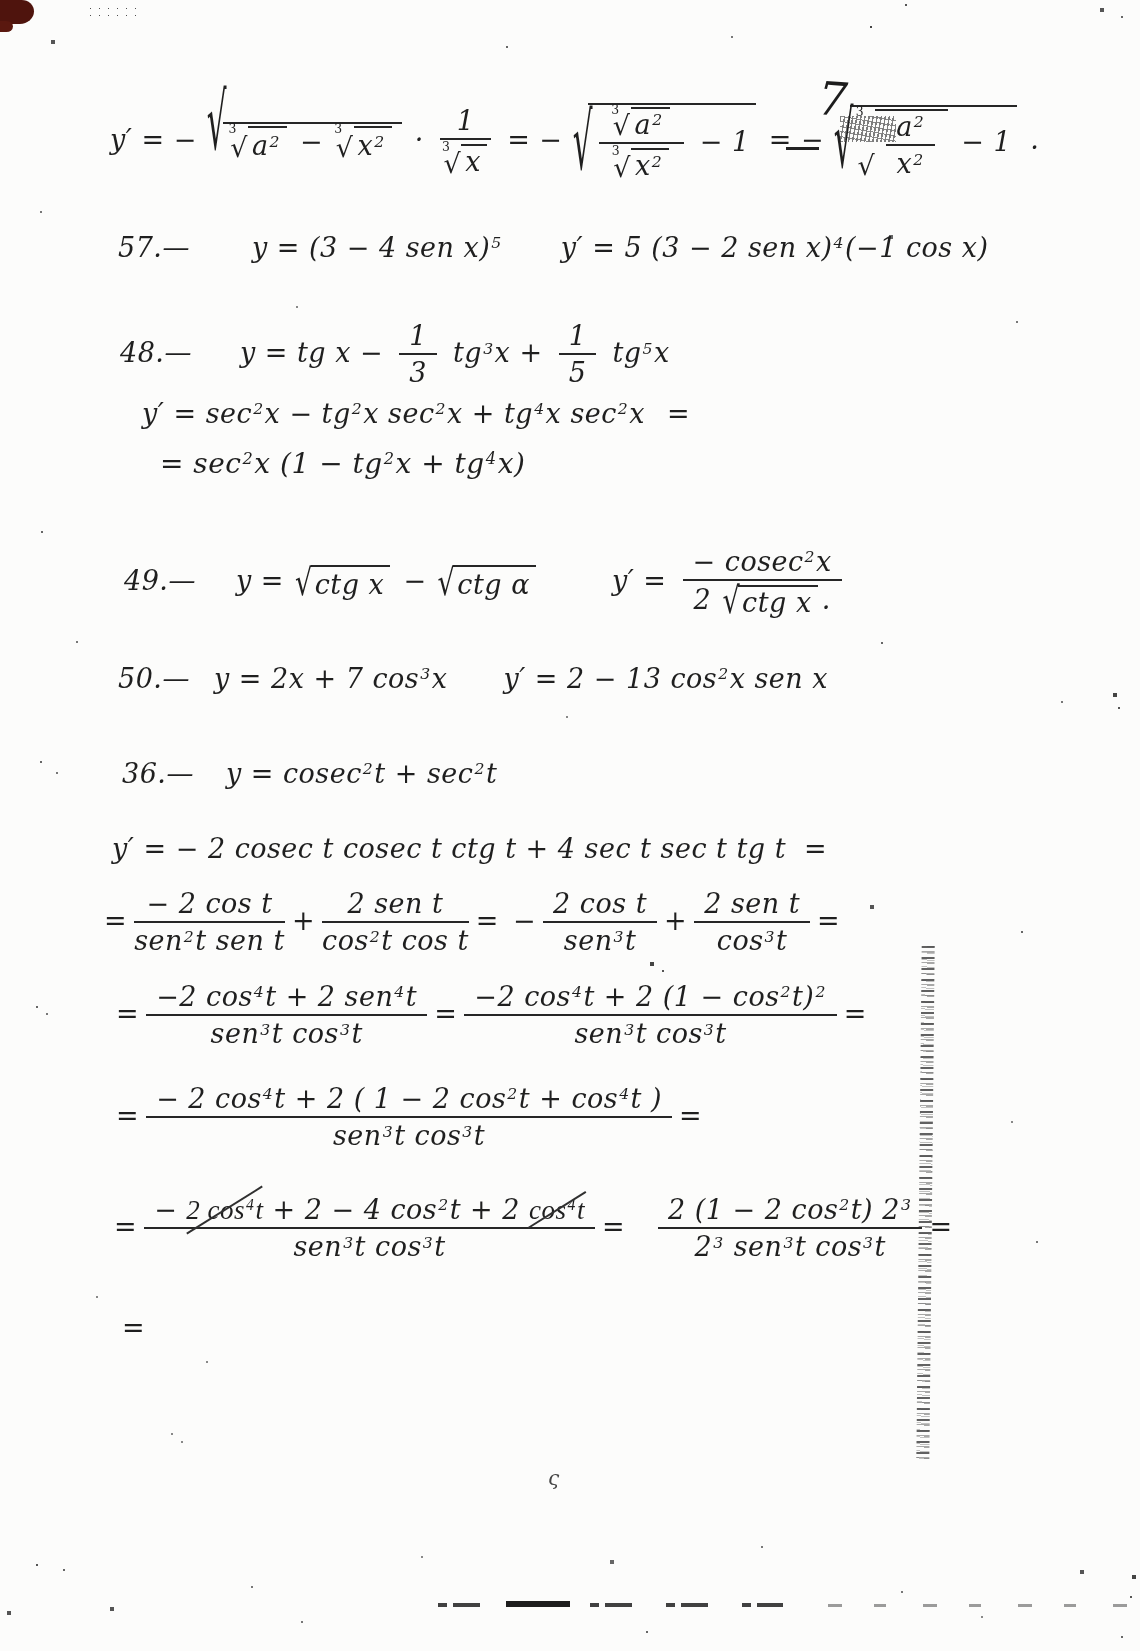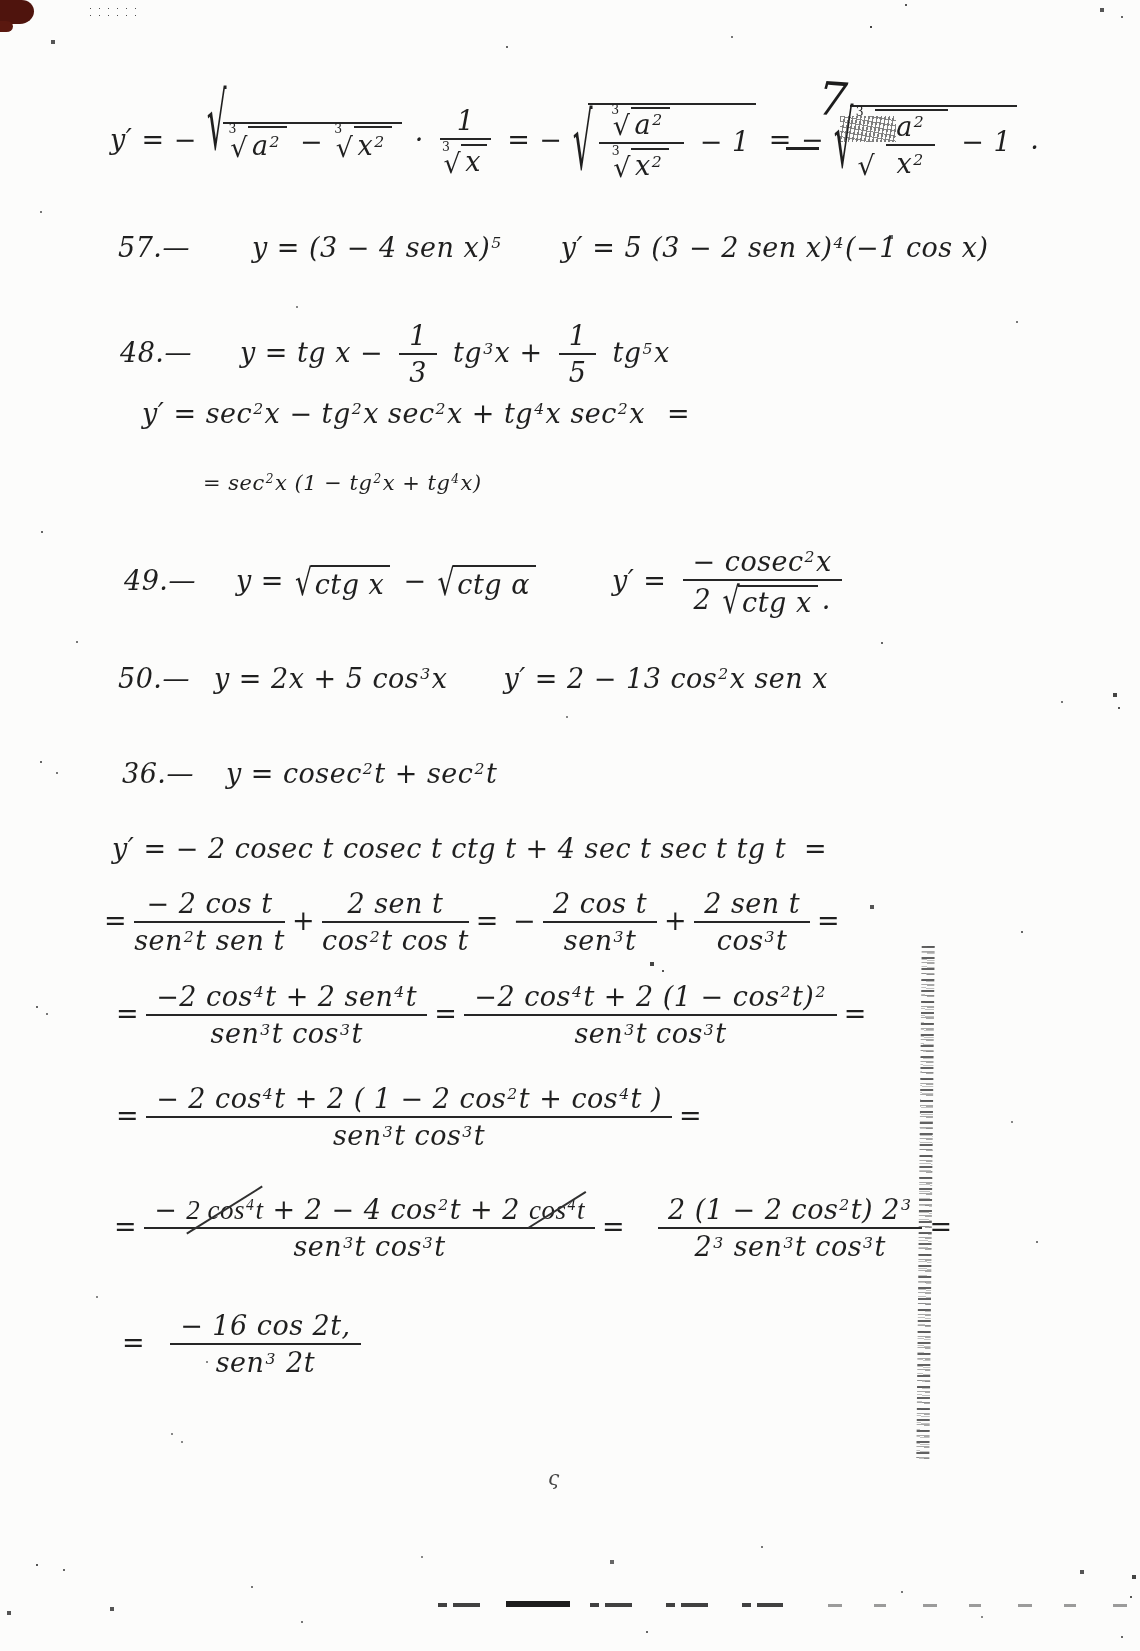--- a/index.html
+++ b/index.html
@@ -83,23 +83,23 @@
 <div class="fold-dark"></div>
 <div class="fold-dashes-b"></div>
 <div class="stray-mark">ς</div>
 <div class="speck"></div>
 
 <div id="formulas">
     <div class="line" style="left: 110px; top: 103px; font-size: 27px;"><span class="t">y′ = − </span><span class="sqrt tall"><span class="surd">√</span><span class="radbody"><span class="sqrt"><span class="idx">3</span><span class="surd">√</span><span class="radbody"><span class="t">a</span><span class="sup">2</span></span></span><span class="t"> − </span><span class="sqrt"><span class="idx">3</span><span class="surd">√</span><span class="radbody"><span class="t">x</span><span class="sup">2</span></span></span></span></span><span class="t"> · </span><span class="frac"><span class="num"><span class="t">1</span></span><span class="den"><span class="sqrt"><span class="idx">3</span><span class="surd">√</span><span class="radbody"><span class="t">x</span></span></span></span></span><span class="t"> = − </span><span class="sqrt tall"><span class="surd">√</span><span class="radbody"><span class="frac"><span class="num"><span class="sqrt"><span class="idx">3</span><span class="surd">√</span><span class="radbody"><span class="t">a</span><span class="sup">2</span></span></span></span><span class="den"><span class="sqrt"><span class="idx">3</span><span class="surd">√</span><span class="radbody"><span class="t">x</span><span class="sup">2</span></span></span></span></span><span class="t"> − 1</span></span></span><span class="t"> = − </span><span class="sqrt tall"><span class="surd">√</span><span class="radbody"><span class="sqrt"><span class="idx">3</span><span class="surd">√</span><span class="radbody"><span class="frac"><span class="num"><span class="t">a</span><span class="sup">2</span></span><span class="den"><span class="t">x</span><span class="sup">2</span></span></span></span></span><span class="t"> − 1</span></span></span><span class="t"> .</span></div>
     <div class="line" style="left: 118px; top: 232px; font-size: 27px;"><span class="t">57.—</span><span class="gap" style="width: 62px;"></span><span class="t">y = (3 − 4 sen x)</span><span class="sup">5</span><span class="gap" style="width: 58px;"></span><span class="t">y′ = 5 (3 − 2 sen x)</span><span class="sup">4</span><span class="t">(−1 cos x)</span></div>
     <div class="line" style="left: 120px; top: 322px; font-size: 27px;"><span class="t">48.—</span><span class="gap" style="width: 48px;"></span><span class="t">y = tg x − </span><span class="frac"><span class="num"><span class="t">1</span></span><span class="den"><span class="t">3</span></span></span><span class="t"> tg</span><span class="sup">3</span><span class="t">x  + </span><span class="frac"><span class="num"><span class="t">1</span></span><span class="den"><span class="t">5</span></span></span><span class="t"> tg</span><span class="sup">5</span><span class="t">x</span></div>
     <div class="line" style="left: 142px; top: 398px; font-size: 27px;"><span class="t">y′ = sec</span><span class="sup">2</span><span class="t">x − tg</span><span class="sup">2</span><span class="t">x sec</span><span class="sup">2</span><span class="t">x + tg</span><span class="sup">4</span><span class="t">x sec</span><span class="sup">2</span><span class="t">x</span><span class="gap" style="width: 22px;"></span><span class="t">=</span></div>
-    <div class="line" style="left: 160px; top: 471px; font-size: 21px; margin-left: 43px;"><span class="t">= sec</span><span class="sup">2</span><span class="t">x  (1 − tg</span><span class="sup">2</span><span class="t">x + tg</span><span class="sup">4</span><span class="t">x)</span></div>
+    <div class="line" style="left: 160px; top: 448px; font-size: 28px;"><span class="t">= sec</span><span class="sup">2</span><span class="t">x  (1 − tg</span><span class="sup">2</span><span class="t">x + tg</span><span class="sup">4</span><span class="t">x)</span></div>
     <div class="line" style="left: 124px; top: 548px; font-size: 27px;"><span class="t">49.—</span><span class="gap" style="width: 40px;"></span><span class="t">y = </span><span class="sqrt med"><span class="surd">√</span><span class="radbody"><span class="t">ctg x</span></span></span><span class="t"> − </span><span class="sqrt med"><span class="surd">√</span><span class="radbody"><span class="t">ctg α</span></span></span><span class="gap" style="width: 72px;"></span><span class="t">y′ = </span><span class="frac"><span class="num"><span class="t">− cosec</span><span class="sup">2</span><span class="t">x</span></span><span class="den"><span class="t">2 </span><span class="sqrt med"><span class="surd">√</span><span class="radbody"><span class="t">ctg x</span></span></span><span class="t">.</span></span></span></div>
-    <div class="line" style="left: 118px; top: 663px; font-size: 27px;"><span class="t">50.—</span><span class="gap" style="width: 24px;"></span><span class="t">y =  2x + 5 cos</span><span class="sup">3</span><span class="t">x</span><span class="gap" style="width: 56px;"></span><span class="t">y′ =   2 − 13 cos</span><span class="sup">2</span><span class="t">x sen x</span></div>
+    <div class="line" style="left: 118px; top: 663px; font-size: 27px;"><span class="t">50.—</span><span class="gap" style="width: 24px;"></span><span class="t">y =  2x + 7 cos</span><span class="sup">3</span><span class="t">x</span><span class="gap" style="width: 56px;"></span><span class="t">y′ =   2 − 13 cos</span><span class="sup">2</span><span class="t">x sen x</span></div>
     <div class="line" style="left: 122px; top: 758px; font-size: 27px;"><span class="t">36.—</span><span class="gap" style="width: 32px;"></span><span class="t">y = cosec</span><span class="sup">2</span><span class="t">t  +  sec</span><span class="sup">2</span><span class="t">t</span></div>
     <div class="line" style="left: 112px; top: 833px; font-size: 27px;"><span class="t">y′ = − 2 cosec t  cosec t  ctg t  +  4 sec t  sec t  tg t</span><span class="gap" style="width: 18px;"></span><span class="t">=</span></div>
     <div class="line" style="left: 104px; top: 890px; font-size: 27px;"><span class="t">=</span><span class="frac"><span class="num"><span class="t">− 2 cos t</span></span><span class="den"><span class="t">sen</span><span class="sup">2</span><span class="t">t sen t</span></span></span><span class="t">+</span><span class="frac"><span class="num"><span class="t">2 sen t</span></span><span class="den"><span class="t">cos</span><span class="sup">2</span><span class="t">t cos t</span></span></span><span class="t">=</span><span class="gap" style="width: 14px;"></span><span class="t">−</span><span class="frac"><span class="num"><span class="t">2 cos t</span></span><span class="den"><span class="t">sen</span><span class="sup">3</span><span class="t">t</span></span></span><span class="t">+</span><span class="frac"><span class="num"><span class="t">2 sen t</span></span><span class="den"><span class="t">cos</span><span class="sup">3</span><span class="t">t</span></span></span><span class="t">=</span></div>
     <div class="line" style="left: 116px; top: 983px; font-size: 27px;"><span class="t">=</span><span class="frac"><span class="num"><span class="t">−2 cos</span><span class="sup">4</span><span class="t">t  + 2 sen</span><span class="sup">4</span><span class="t">t</span></span><span class="den"><span class="t">sen</span><span class="sup">3</span><span class="t">t  cos</span><span class="sup">3</span><span class="t">t</span></span></span><span class="t">=</span><span class="frac"><span class="num"><span class="t">−2 cos</span><span class="sup">4</span><span class="t">t + 2 (1 − cos</span><span class="sup">2</span><span class="t">t)</span><span class="sup">2</span></span><span class="den"><span class="t">sen</span><span class="sup">3</span><span class="t">t  cos</span><span class="sup">3</span><span class="t">t</span></span></span><span class="t">=</span></div>
     <div class="line" style="left: 116px; top: 1085px; font-size: 27px;"><span class="t">=</span><span class="frac"><span class="num"><span class="t">− 2 cos</span><span class="sup">4</span><span class="t">t  + 2 ( 1 −  2 cos</span><span class="sup">2</span><span class="t">t  +  cos</span><span class="sup">4</span><span class="t">t )</span></span><span class="den"><span class="t">sen</span><span class="sup">3</span><span class="t">t  cos</span><span class="sup">3</span><span class="t">t</span></span></span><span class="t">=</span></div>
     <div class="line" style="left: 114px; top: 1196px; font-size: 27px;"><span class="t">=</span><span class="frac"><span class="num"><span class="t">− </span><span class="strike"><span class="t">2 cos</span><span class="sup">4</span><span class="t">t</span></span><span class="t"> + 2 − 4 cos</span><span class="sup">2</span><span class="t">t + 2 </span><span class="strike"><span class="t">cos</span><span class="sup">4</span><span class="t">t</span></span></span><span class="den"><span class="t">sen</span><span class="sup">3</span><span class="t">t  cos</span><span class="sup">3</span><span class="t">t</span></span></span><span class="t">=</span><span class="gap" style="width: 26px;"></span><span class="frac"><span class="num"><span class="t">2 (1 − 2 cos</span><span class="sup">2</span><span class="t">t)  2</span><span class="sup">3</span></span><span class="den"><span class="t">2</span><span class="sup">3</span><span class="t"> sen</span><span class="sup">3</span><span class="t">t  cos</span><span class="sup">3</span><span class="t">t</span></span></span><span class="t">=</span></div>
-    <div class="line" style="left: 122px; top: 1312px; font-size: 27px;"><span class="t">=</span><span class="gap" style="width: 18px;"></span><span class="frac"><span class="num"><span class="t">− 16   cos 2t,</span></span><span class="den"><span class="t">sen</span><span class="sup">3</span><span class="t"> 2t</span></span></span></div>
+    <div class="line" style="left: 122px; top: 1312px; font-size: 27px;"><span class="t">=</span><span class="gap" style="width: 18px;"></span></div>
   </div>
 
 </body></html>

